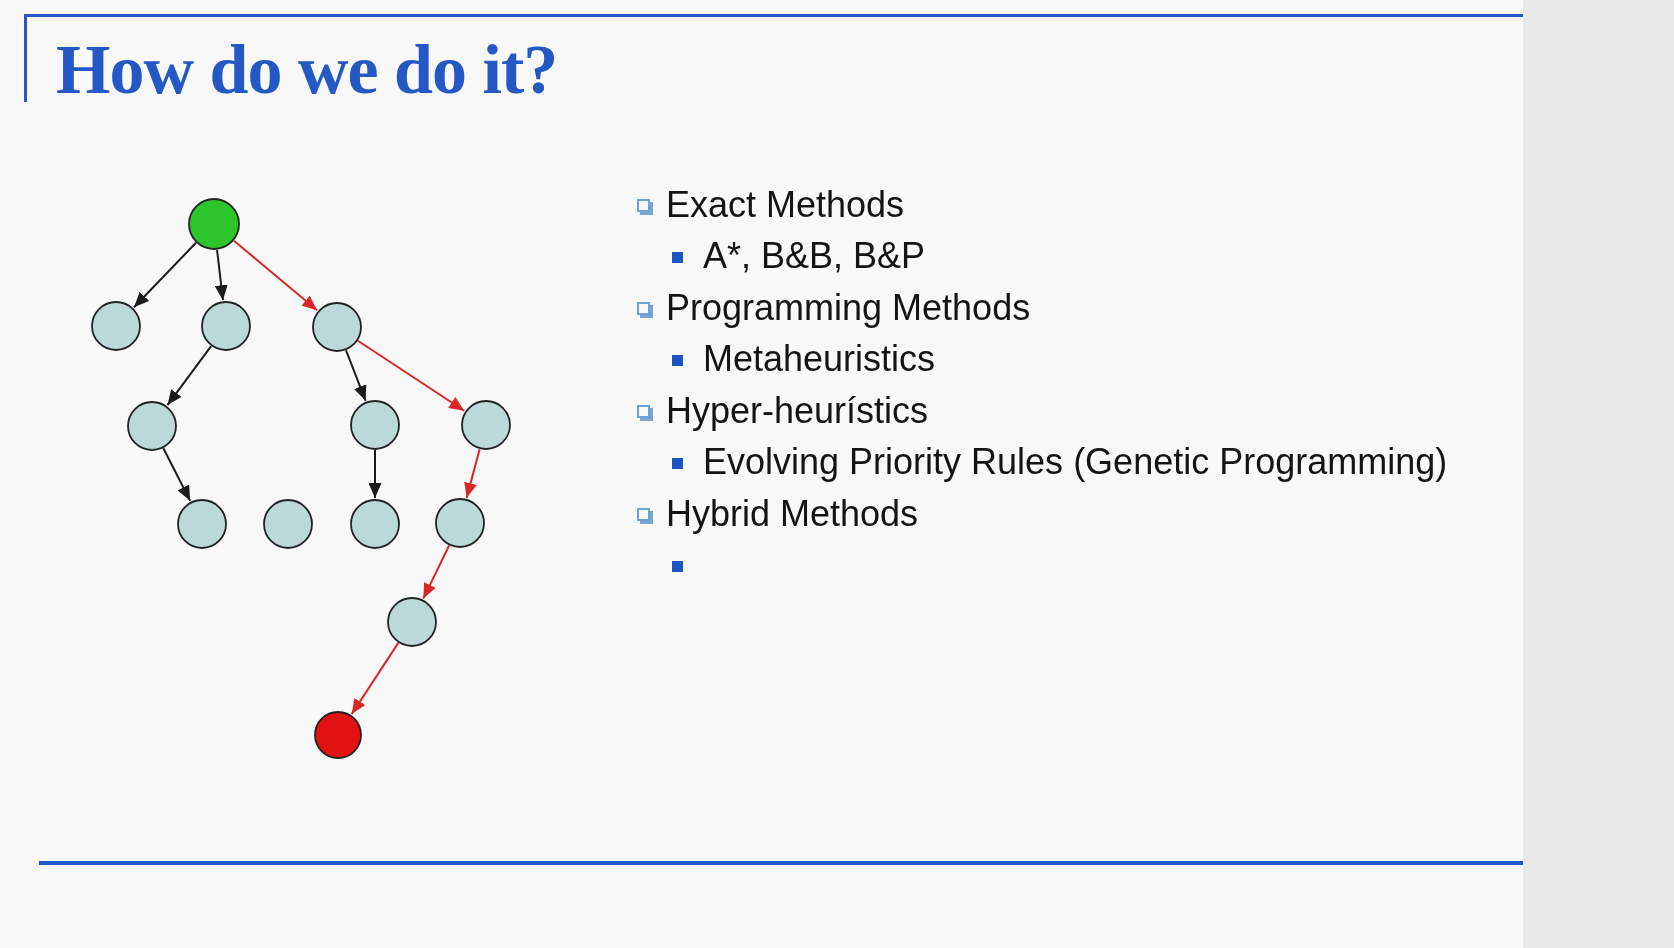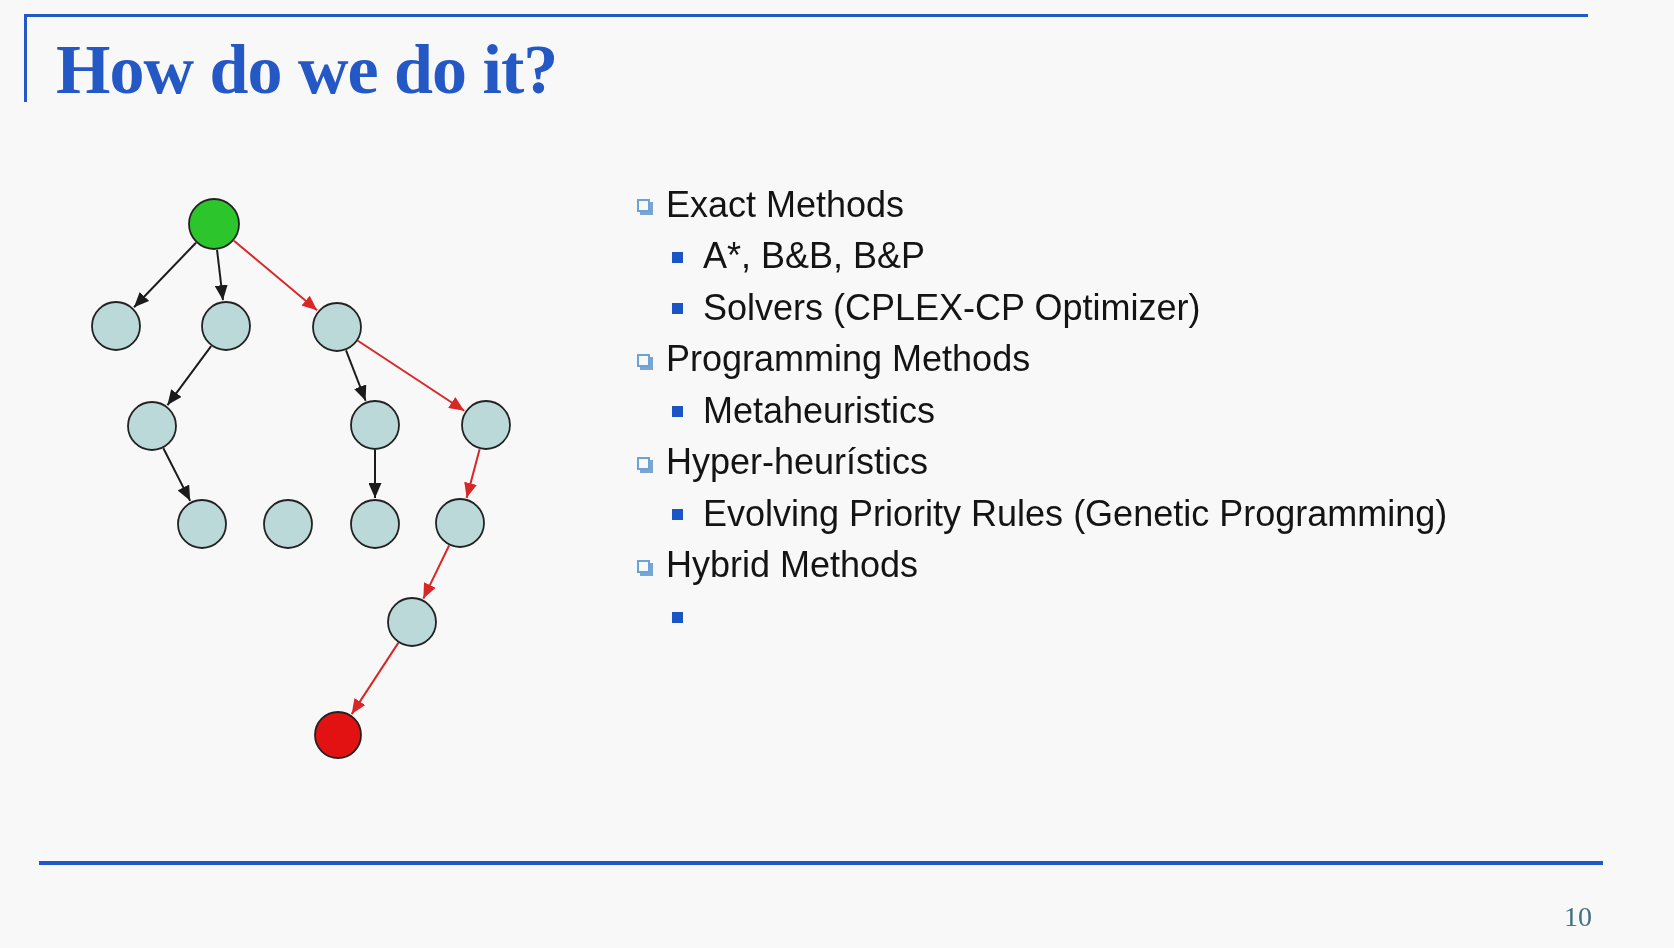--- a/index.html
+++ b/index.html
@@ -1,19 +1,19 @@
 <!DOCTYPE html>
 <html><head>
 <meta charset="utf-8">
 <style>
   * { margin: 0; padding: 0; box-sizing: border-box; }
   html, body { background: #e9e9e9; }
   .slide {
     position: relative;
-    width: 1674px;
+    width: 1523px;
     height: 948px;
     background: #f8f8f8;
     overflow: hidden;
     font-family: "Liberation Sans", sans-serif;
   }
   .top-rule {
     position: absolute;
     left: 24px; top: 14px;
     width: 1564px; height: 3px;
     background: #2458c4;
@@ -136,24 +136,20 @@
 
   <div class="bullet-list" id="list">
       <div class="li level1">
     <span class="bullet-hollow"></span>
     <span class="li-text">Exact Methods</span>
   </div>
       <div class="li level2">
     <span class="bullet-filled"></span>
     <span class="li-text">A*, B&amp;B, B&amp;P</span>
   </div>
-      <div class="li level2">
-    <span class="bullet-filled"></span>
-    <span class="li-text">Solvers (CPLEX-CP Optimizer)</span>
-  </div>
       <div class="li level1">
     <span class="bullet-hollow"></span>
     <span class="li-text">Programming Methods</span>
   </div>
       <div class="li level2">
     <span class="bullet-filled"></span>
     <span class="li-text">Metaheuristics</span>
   </div>
       <div class="li level1">
     <span class="bullet-hollow"></span>

